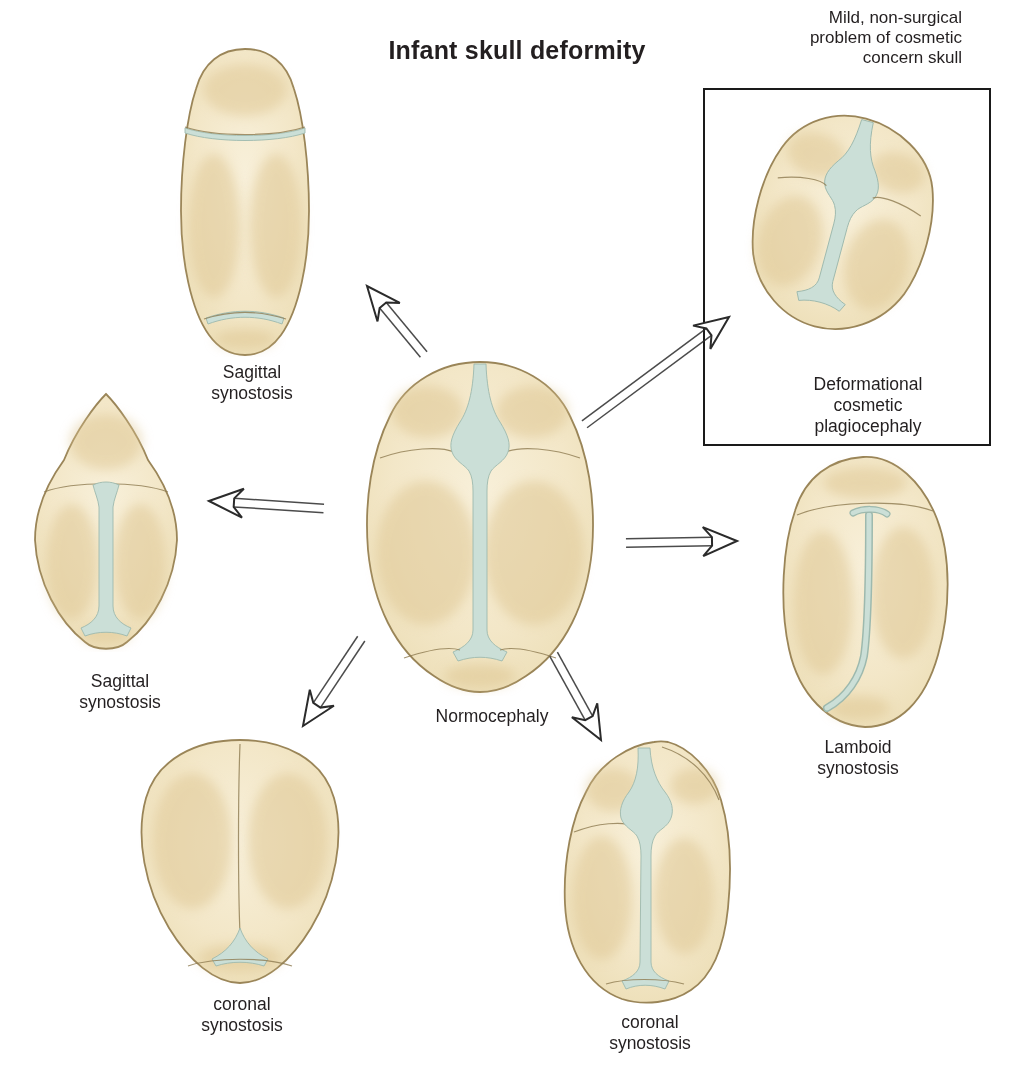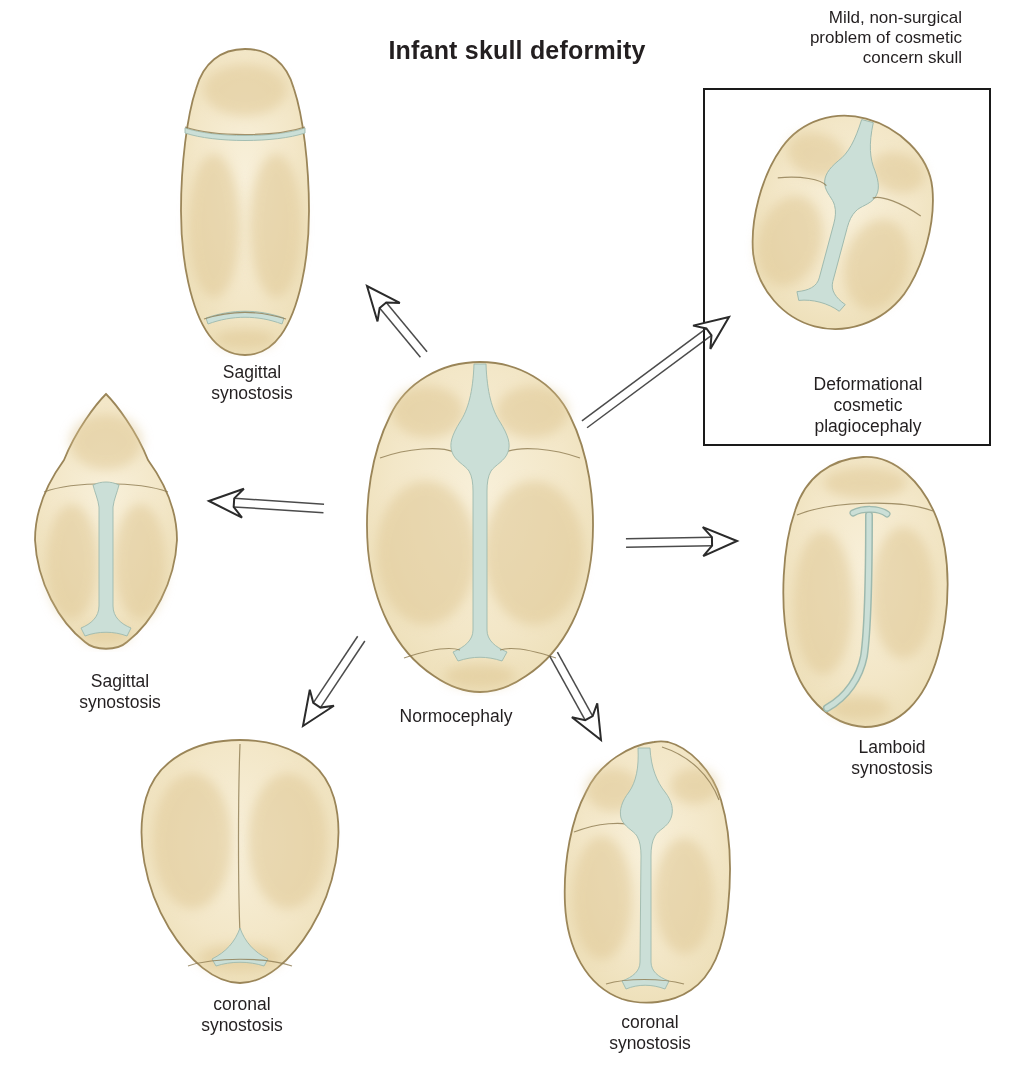--- a/index.html
+++ b/index.html
@@ -182,24 +182,24 @@
   </div>
   <div class="node-label" style="left:758px;top:374px">
     <span>Deformational</span>
     <span>cosmetic</span>
     <span>plagiocephaly</span>
   </div>
   <div class="node-label" style="left:10px;top:671px">
     <span>Sagittal</span>
     <span>synostosis</span>
   </div>
-  <div class="node-label" style="left:346px;top:706px">
+  <div class="node-label" style="left:382px;top:706px">
     <span>Normocephaly</span>
   </div>
-  <div class="node-label" style="left:782px;top:737px">
+  <div class="node-label" style="left:748px;top:737px">
     <span>Lamboid</span>
     <span>synostosis</span>
   </div>
   <div class="node-label" style="left:132px;top:994px">
     <span>coronal</span>
     <span>synostosis</span>
   </div>
   <div class="node-label" style="left:540px;top:1012px">
     <span>coronal</span>
     <span>synostosis</span>

